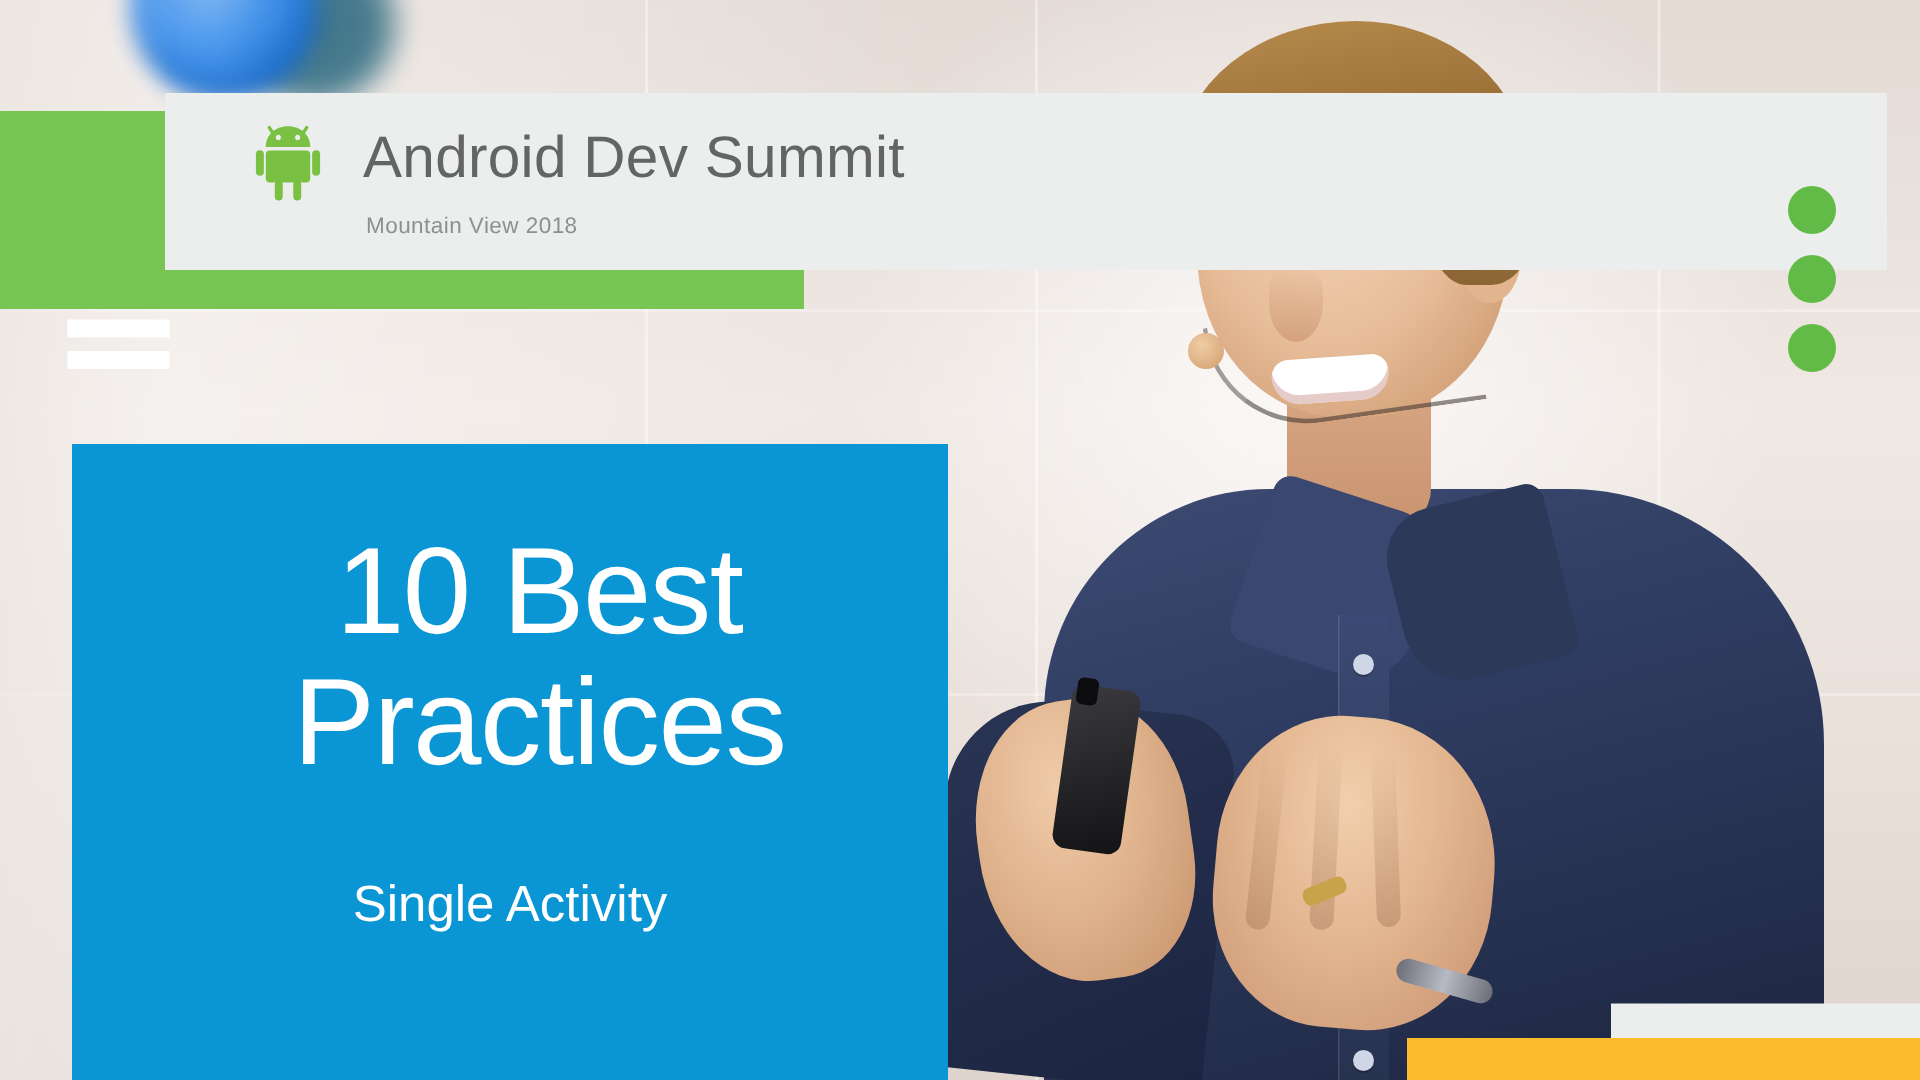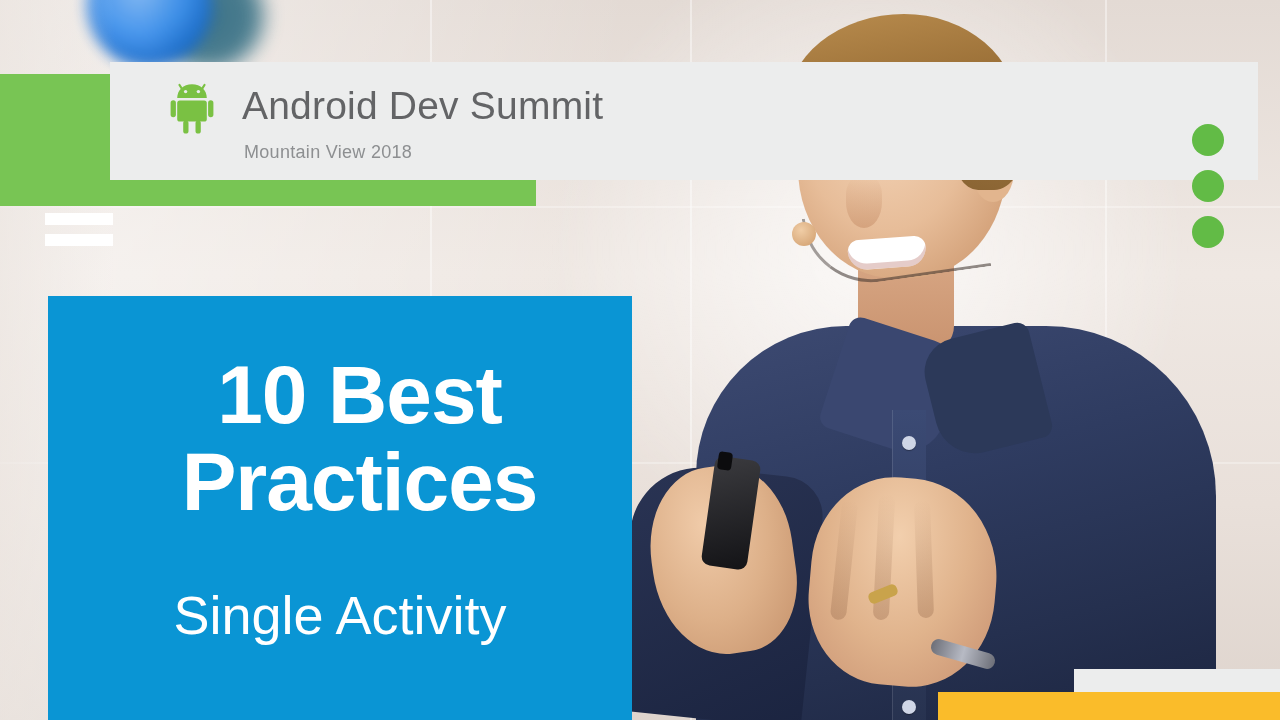--- a/index.html
+++ b/index.html
@@ -300,21 +300,21 @@
     font-size: 39px;
     color: #636466;
     letter-spacing: 0.2px;
     font-weight: 400;
     line-height: 1;
     white-space: nowrap;
   }
   .brand-sub {
     margin-left: 74px;
     margin-top: 8px;
-    font-size: 18px;
+    font-size: 15px;
     color: #8d8f91;
     letter-spacing: 0.3px;
     white-space: nowrap;
   }
 
   
   .green-bar {
     position: absolute;
     left: 0; top: 180px;
     width: 536px; height: 26px;
@@ -345,33 +345,33 @@
     width: 584px; height: 424px;
     background: #0a95d4;
   }
   .title-main {
     position: absolute;
     left: 0; right: 0;
     top: 56px;
     text-align: center;
     color: #ffffff;
     font-size: 82px;
-    font-weight: 700;
+    font-weight: 400;
     line-height: 1.06;
     letter-spacing: -1px;
     padding-left: 39px;
   }
   .title-main .l2 { display: block; text-align: center; }
   .title-sub {
     position: absolute;
     left: 0; right: 0;
     top: 288px;
     text-align: center;
     color: #ffffff;
-    font-size: 54px;
+    font-size: 34px;
     font-weight: 400;
     letter-spacing: 0px;
   }
 
   
   .white-strip {
     position: absolute;
     left: 1074px; top: 669px;
     width: 206px; height: 24px;
     background: #eceded;

